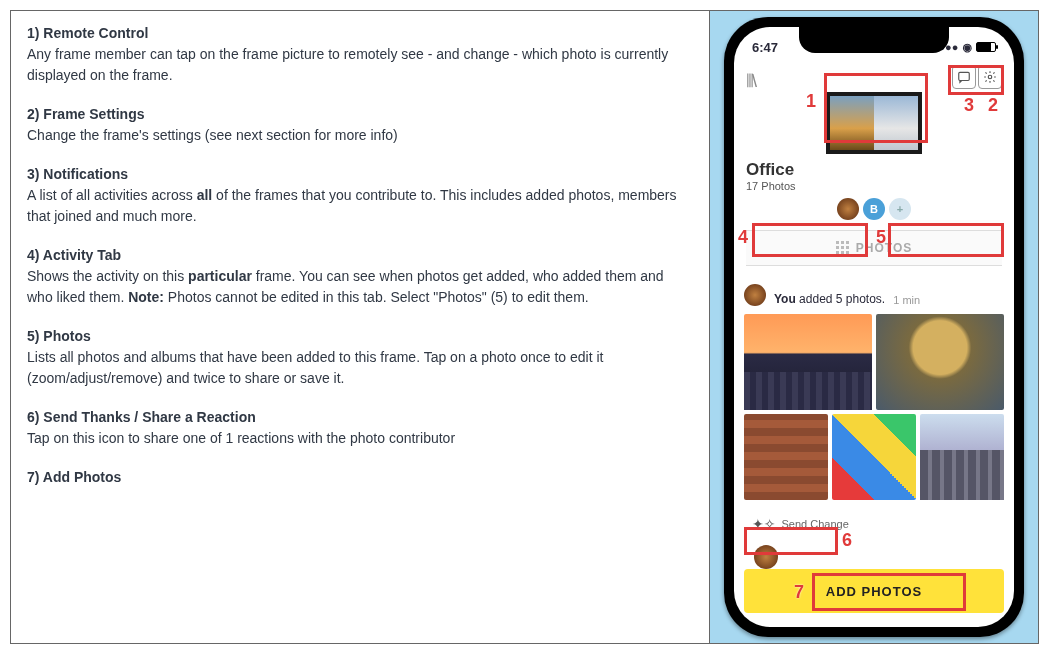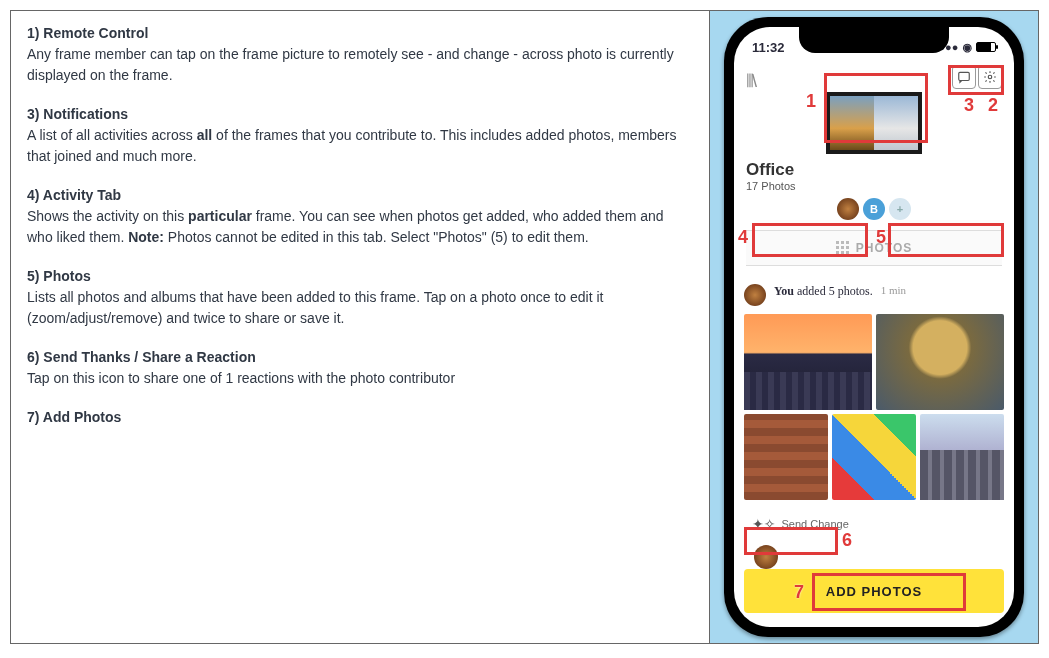--- a/index.html
+++ b/index.html
@@ -155,22 +155,22 @@
     width:4px; height:4px; border:1.5px solid #333; border-radius:50%;
   }
   .grid-icon {
     display:grid; grid-template-columns:repeat(3,3px);
     grid-template-rows:repeat(3,3px); gap:2px;
   }
   .grid-icon span { background:#bbb; }
 
   .feed { padding: 10px 10px 0; }
   .feed-head {
-    display:flex; align-items:flex-start; gap:8px;
-    font-size:12px; margin-bottom:8px;font-family:Liberation Serif, serif;
+    display:flex; align-items:flex-end; gap:8px;
+    font-size:12px; margin-bottom:8px;
   }
   .feed-av {
     width:22px; height:22px; border-radius:50%;
     background: radial-gradient(circle,#c08040,#5a2a10);
   }
   .feed-time { color:#999; font-size:11px; }
 
   .photo-row { display:flex; gap:4px; margin-bottom:4px; }
   .ph { flex:1; height:96px; border-radius:2px; }
   .ph-sky { background: linear-gradient(#ff9a56,#ffb36b 40%,#2a2a44 42%,#1a1a2a); position:relative; }
@@ -222,23 +222,27 @@
   }
 </style>
 </head>
 <body>
 
 <div class="layout">
   <div class="left">
 
     <div class="section">
       <span class="sec-title"><span>1)</span> <span>Remote Control</span></span><br>
-      <span class="sec-body">Any frame member can tap on the frame picture to remotely see - and change - across photo is currently displayed on the frame.</span>
-    </div>
-
+      <span class="sec-body">Any frame member can tap on the frame picture to remotely see - and change - which photo is currently displayed on the frame.</span>
+    </div>
+
+    <div class="section">
+      <span class="sec-title"><span>2)</span> <span>Frame Settings</span></span><br>
+      <span class="sec-body">Change the frame's settings (see next section for more info)</span>
+    </div>
 
     <div class="section">
       <span class="sec-title"><span>3)</span> <span>Notifications</span></span><br>
       <span>A list of all activities across </span><span class="bold">all</span><span> of the frames that you contribute to. This includes added photos, members that joined and much more.</span>
     </div>
 
     <div class="section">
       <span class="sec-title"><span>4)</span> <span>Activity Tab</span></span><br>
       <span>Shows the activity on this </span><span class="bold">particular</span><span> frame. You can see when photos get added, who added them and who liked them. </span><span class="bold">Note:</span><span> Photos cannot be edited in this tab. Select "Photos" (5) to edit them.</span>
     </div>
@@ -258,21 +262,21 @@
     </div>
 
   </div>
 
   <div class="right">
     <div class="phone">
       <div class="phone-inner">
         <div class="notch"></div>
 
         <div class="status-bar">
-          <span>11:32</span>
+          <span>6:47</span>
           <div class="status-right">
             <span class="wifi">●●●</span>
             <span class="wifi">◉</span>
             <span class="batt"></span>
           </div>
         </div>
 
         <div class="app-header">
           <div class="header-row">
             <div class="logo">⦀\</div>

